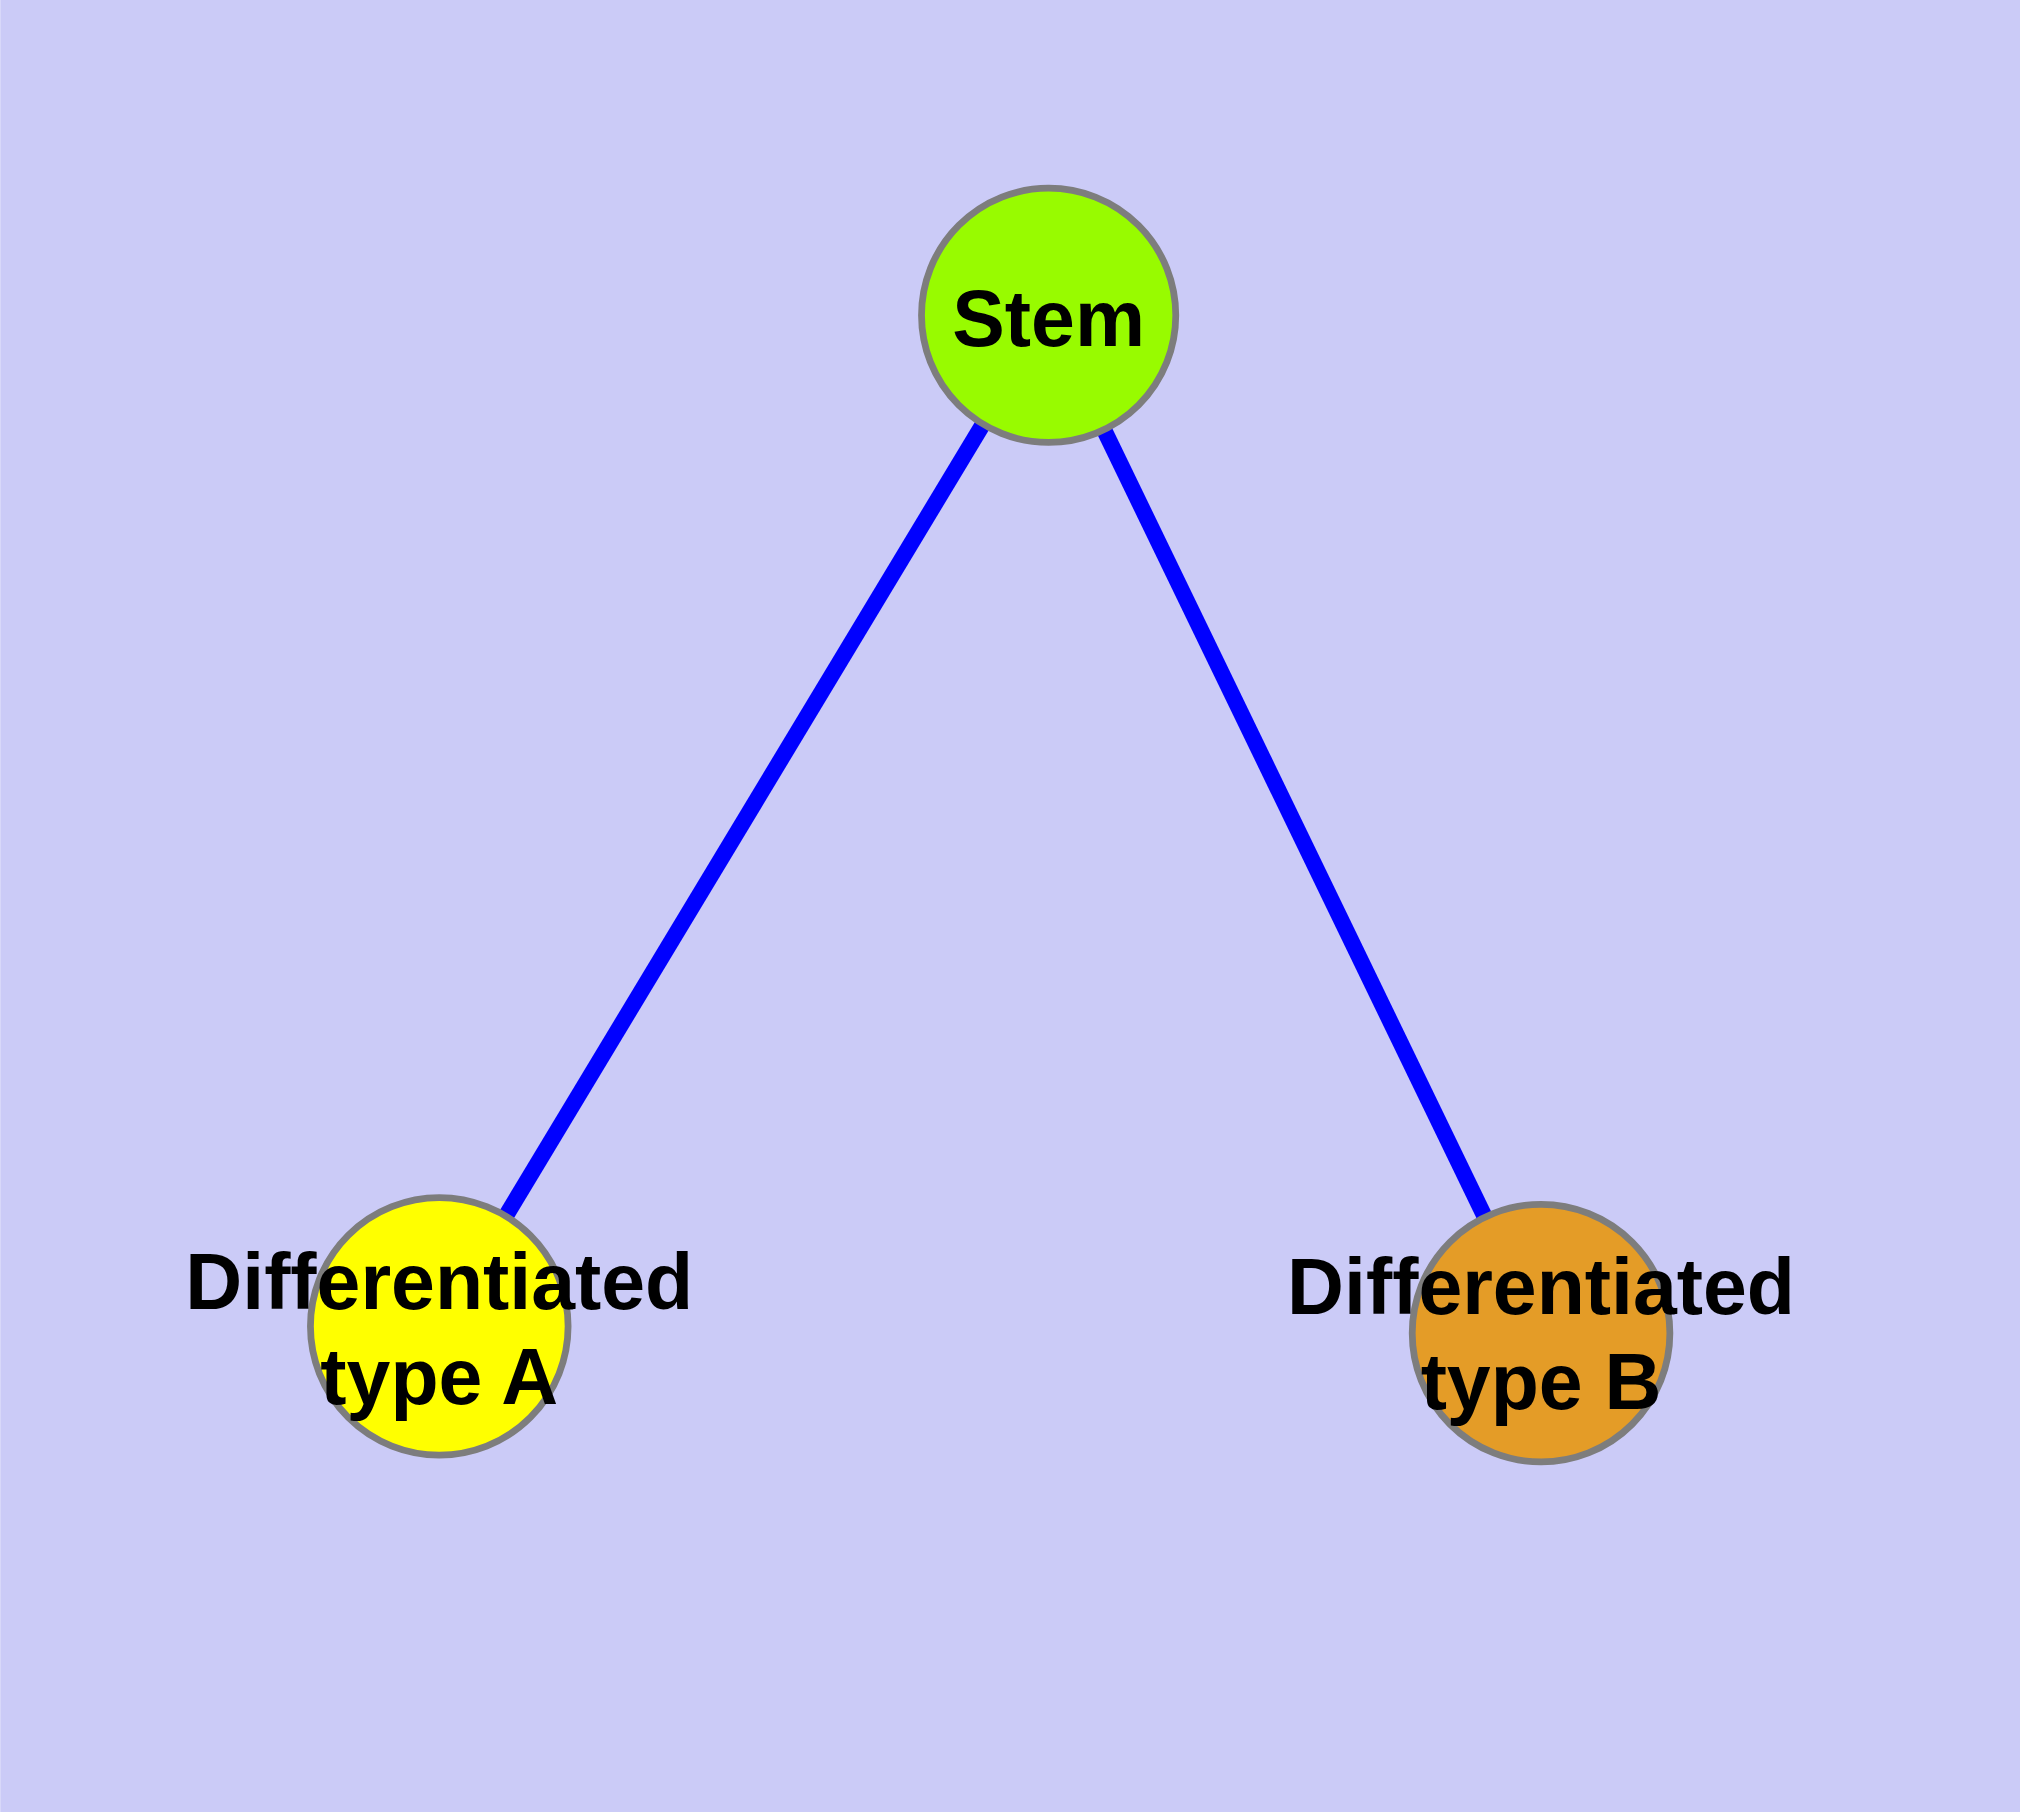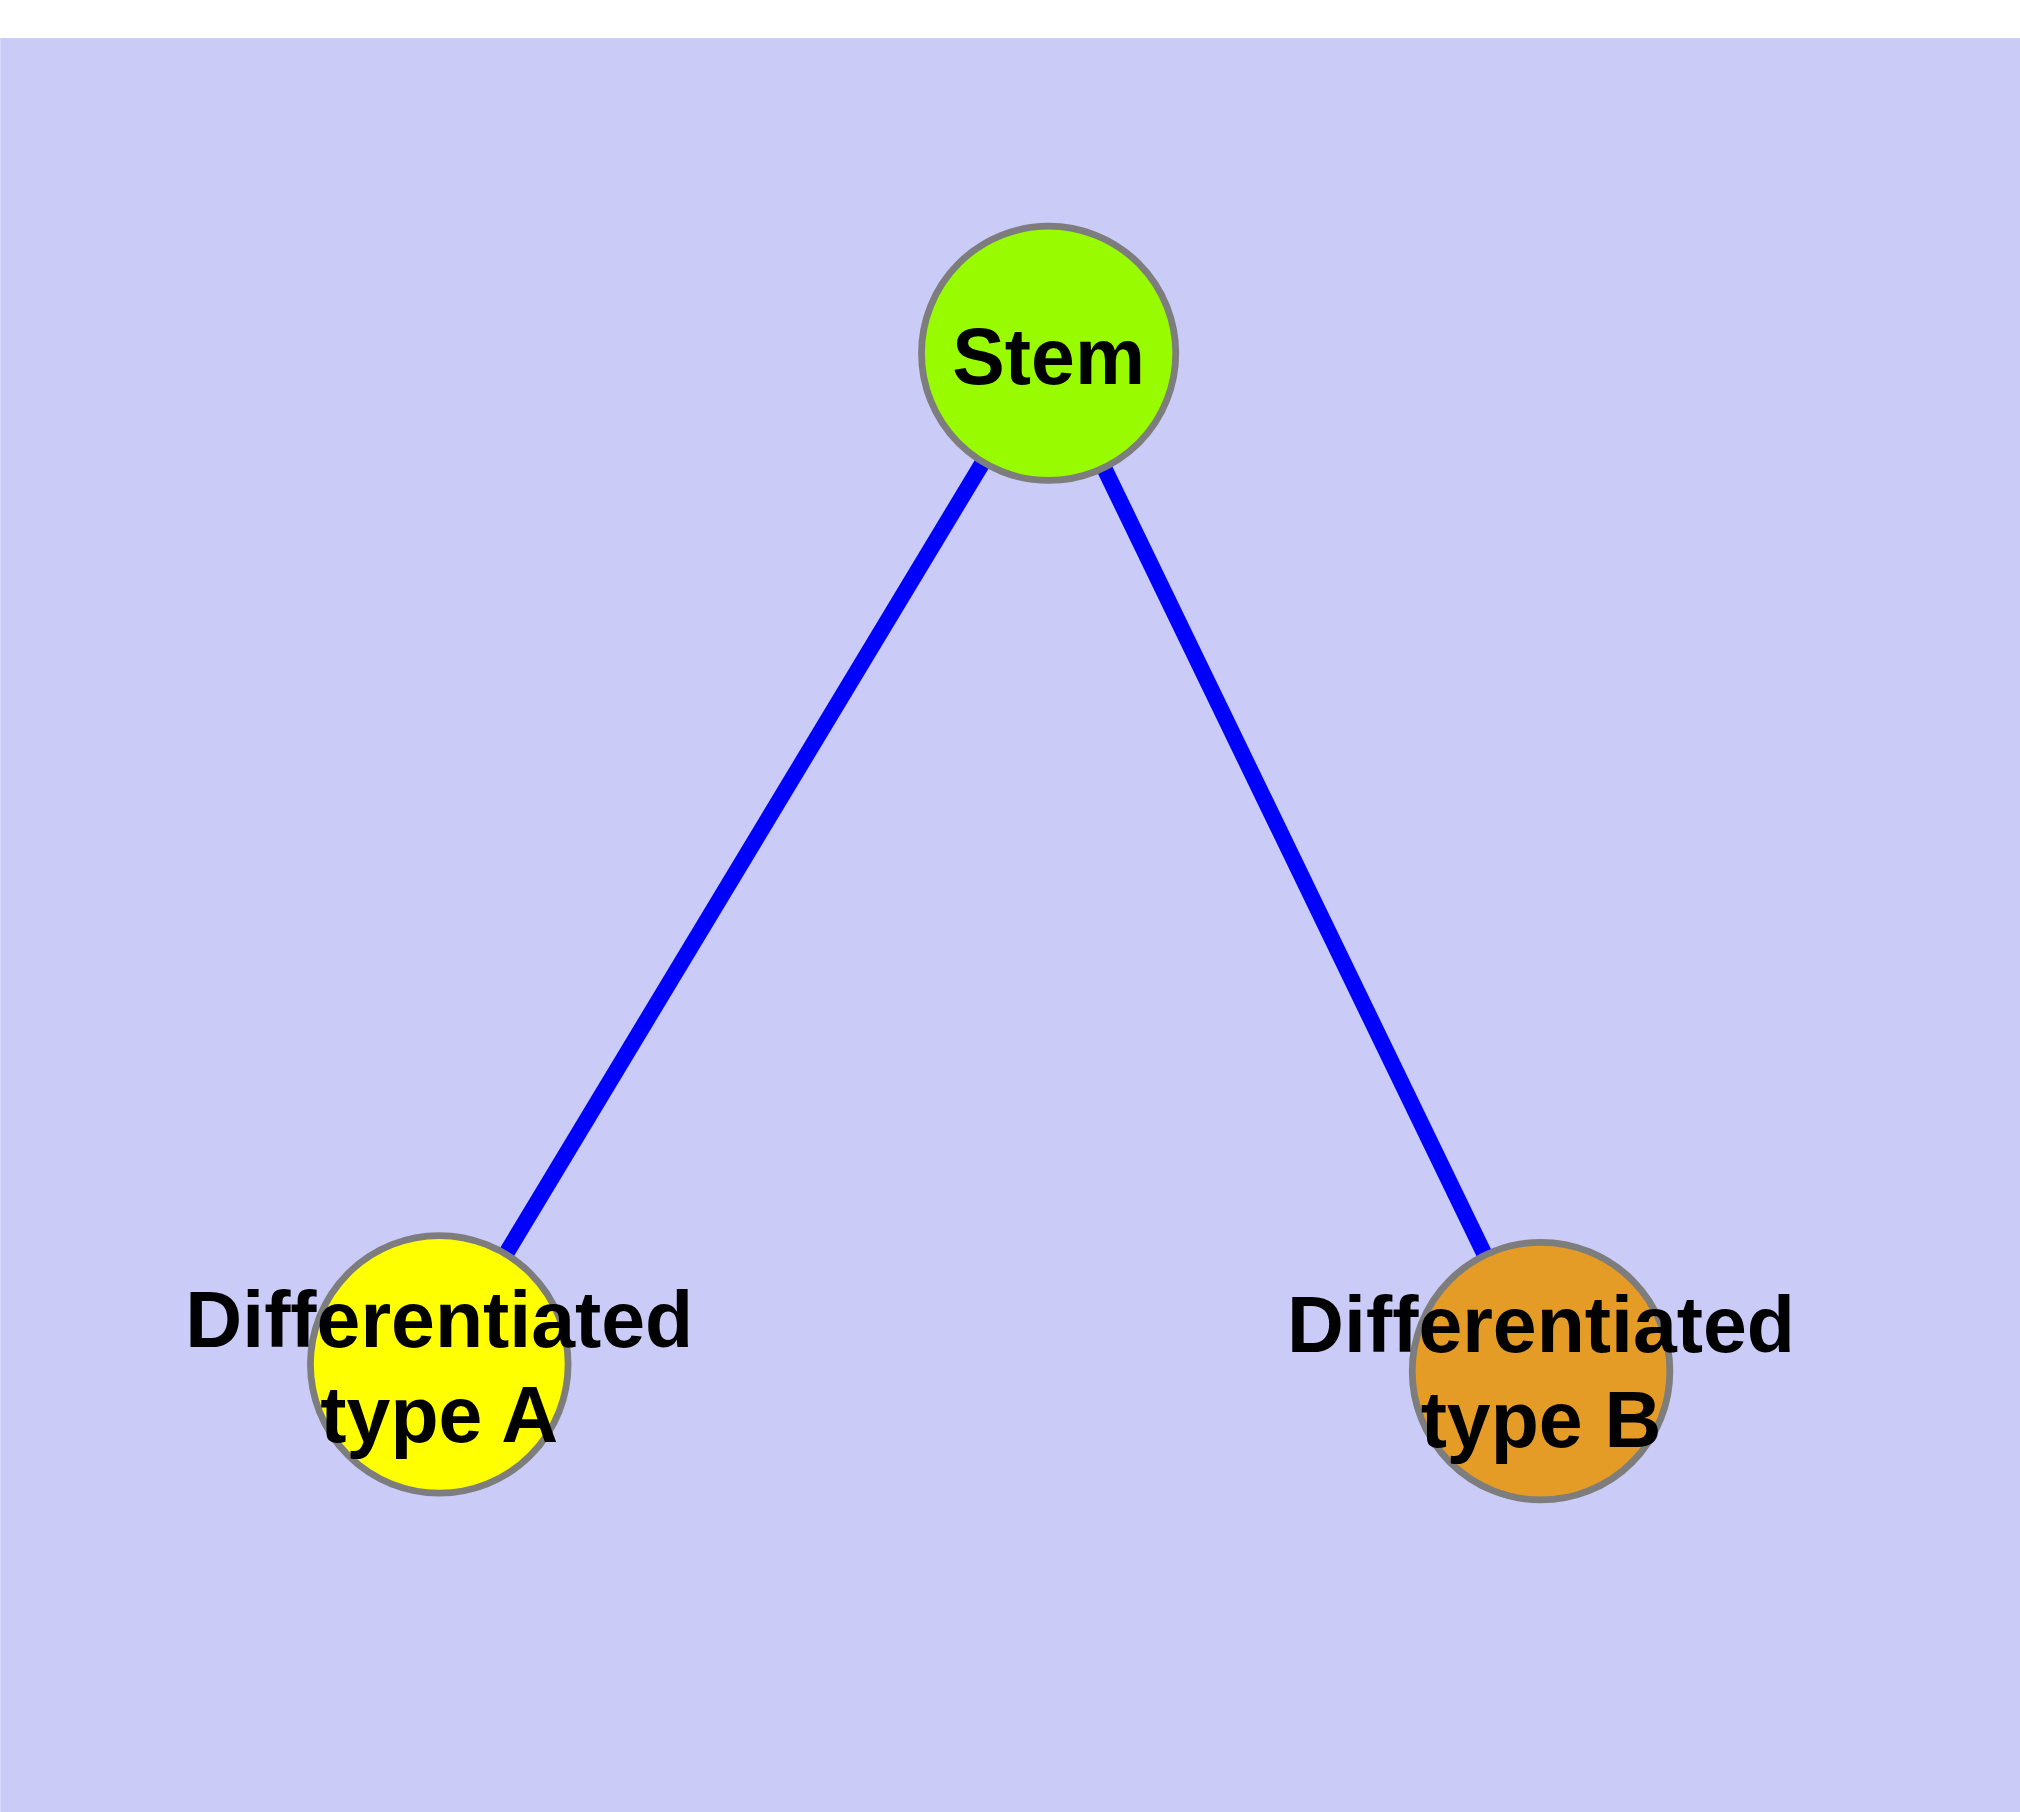--- a/index.html
+++ b/index.html
@@ -7,21 +7,20 @@
     padding: 0;
     width: 2021px;
     height: 1812px;
     overflow: hidden;
     font-family: "Liberation Sans", sans-serif;
   }
   .stage {
     position: relative;
     width: 2021px;
     height: 1364px;
-    margin-top: 38px;
   }
   svg.graph {
     display: block;
     width: 2021px;
     height: 1812px;
   }
   .edge {
     fill: none;
     stroke-linecap: butt;
   }

